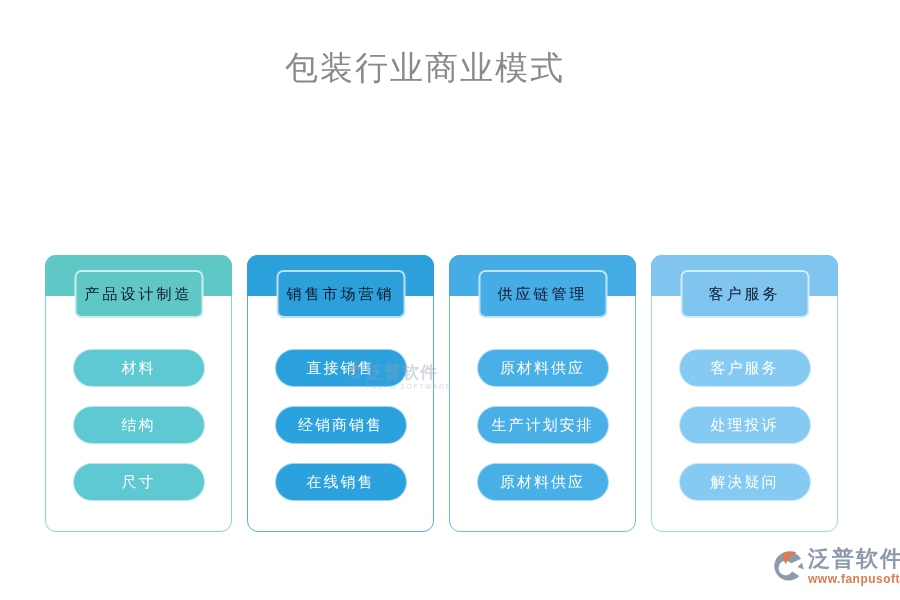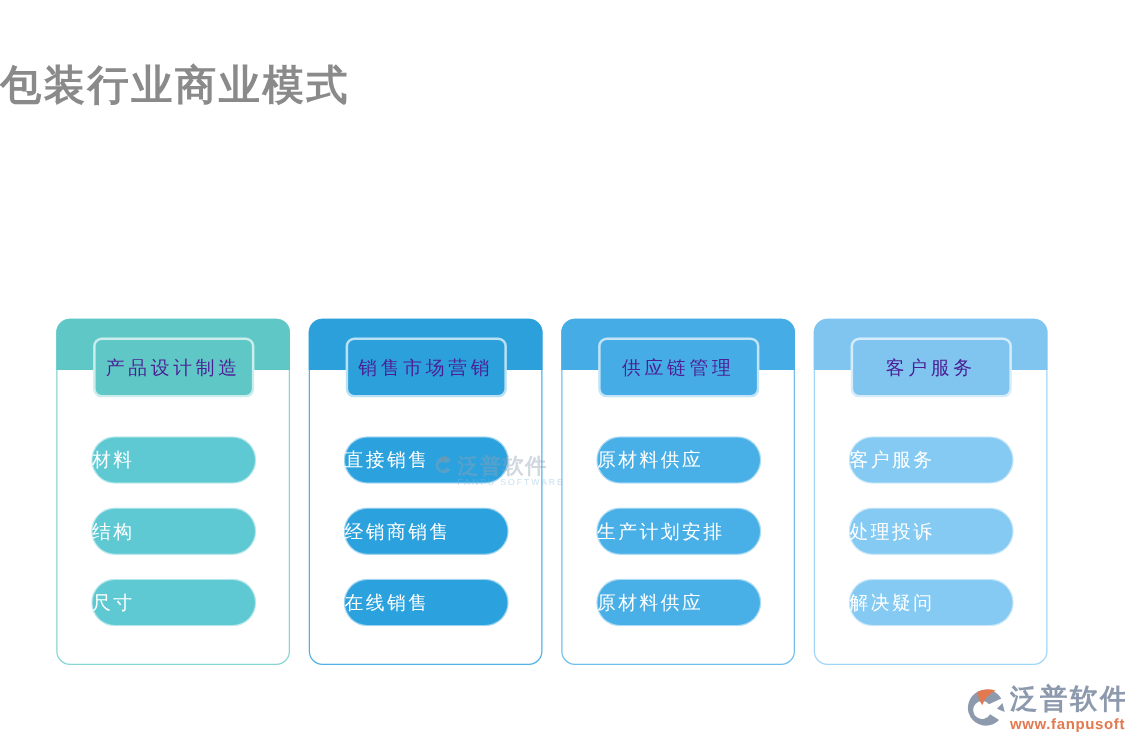--- a/index.html
+++ b/index.html
@@ -8,22 +8,23 @@
     background: #ffffff;
     position: relative;
     overflow: hidden;
     font-family: "Liberation Sans", sans-serif;
   }
   .page-title {
     position: absolute;
     top: 46px; left: 0;
     width: 850px;
     margin: 0;
+    text-align: center;
     font-family: "Liberation Serif", serif;
-    font-weight: bold;
+    font-weight: normal;
     font-size: 33px;
     letter-spacing: 2px;
     color: #8a8a8a;
   }
   .cards {
     position: absolute;
     left: 45px; top: 255px;
     display: flex;
     gap: 15px;
   }
@@ -45,40 +46,40 @@
   .header-box {
     position: absolute;
     top: 14px; left: 50%;
     transform: translateX(-50%);
     width: 129px; height: 48px;
     box-sizing: border-box;
     background: var(--band);
     border: 2px solid rgba(255,255,255,0.68);
     border-radius: 7px;
     display: flex; align-items: center; justify-content: center;
-    color: #4c1d95;
+    color: #0f172a;
     font-size: 15px;
     letter-spacing: 3px;
     white-space: nowrap;
   }
   .items {
     position: absolute;
     top: 93px; left: 0; right: 0;
     display: flex;
     flex-direction: column;
     align-items: center;
     gap: 19px;
   }
   .pill {
     width: 132px; height: 38px;
     box-sizing: border-box;
     background: var(--btn);
     border: 1px solid rgba(255,255,255,0.55);
     border-radius: 19px;
-    display: flex; align-items: center; justify-content: flex-start;
+    display: flex; align-items: center; justify-content: center;
     color: #ffffff;
     font-size: 15px;
     letter-spacing: 2px;
     white-space: nowrap;
   }
   .watermark {
     position: absolute;
     left: 348px; top: 364px;
     display: flex;
     align-items: flex-start;

